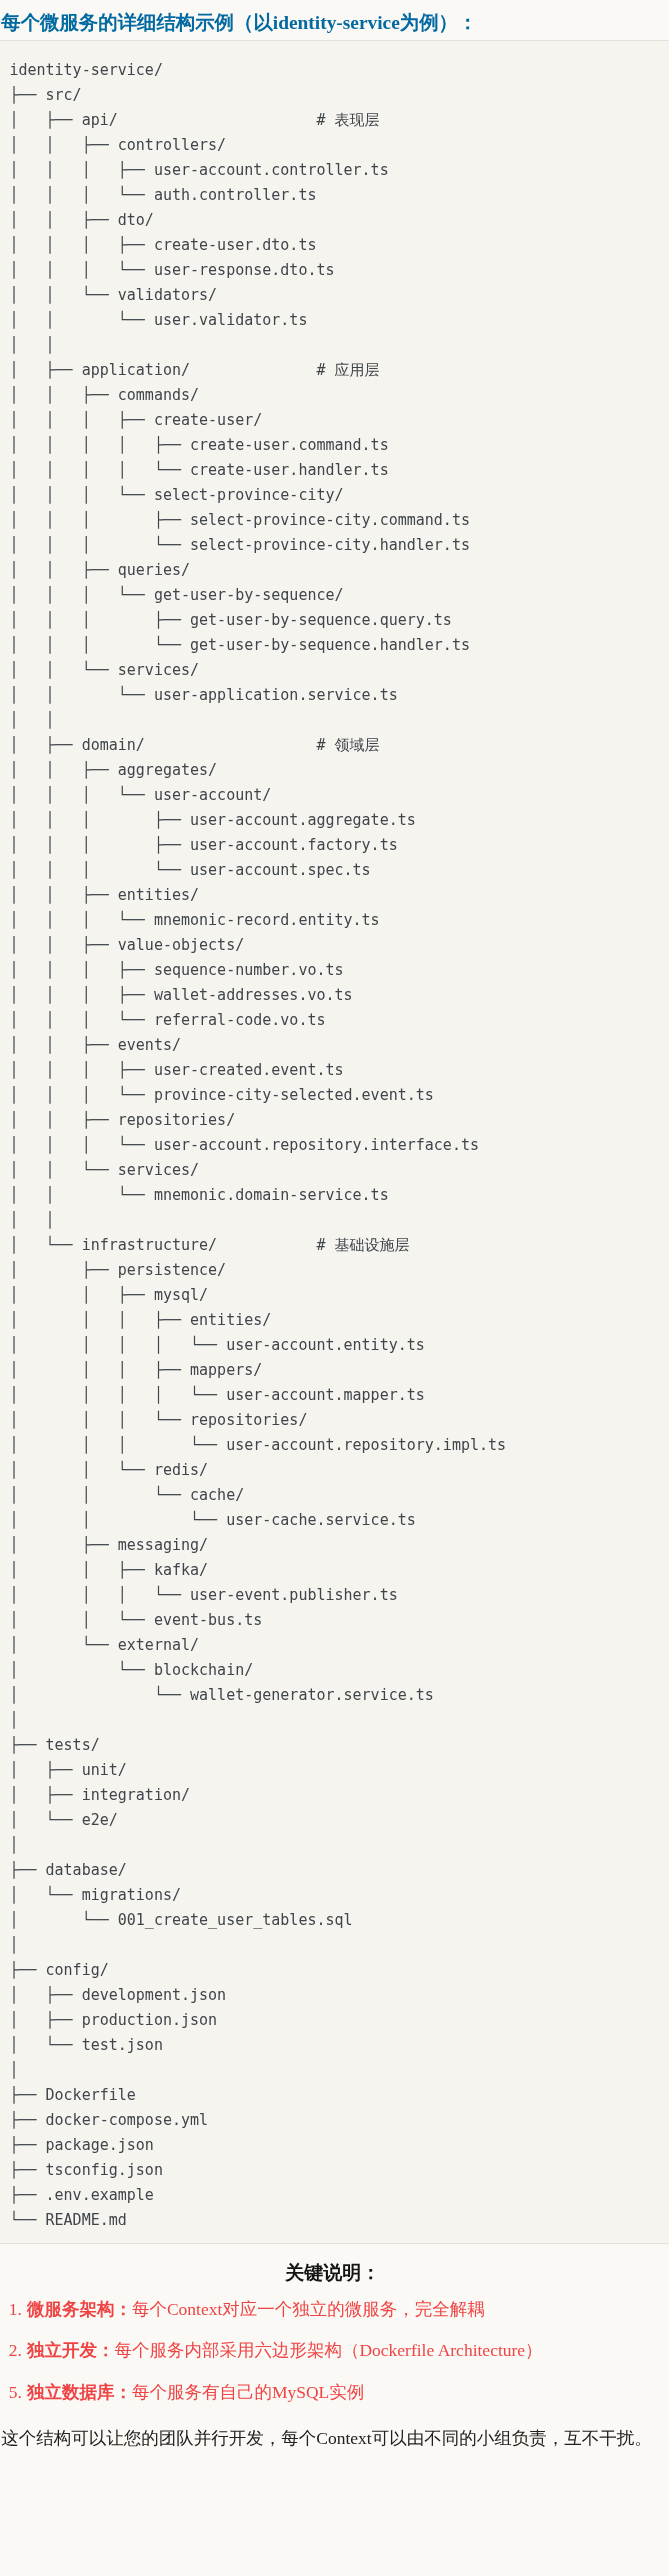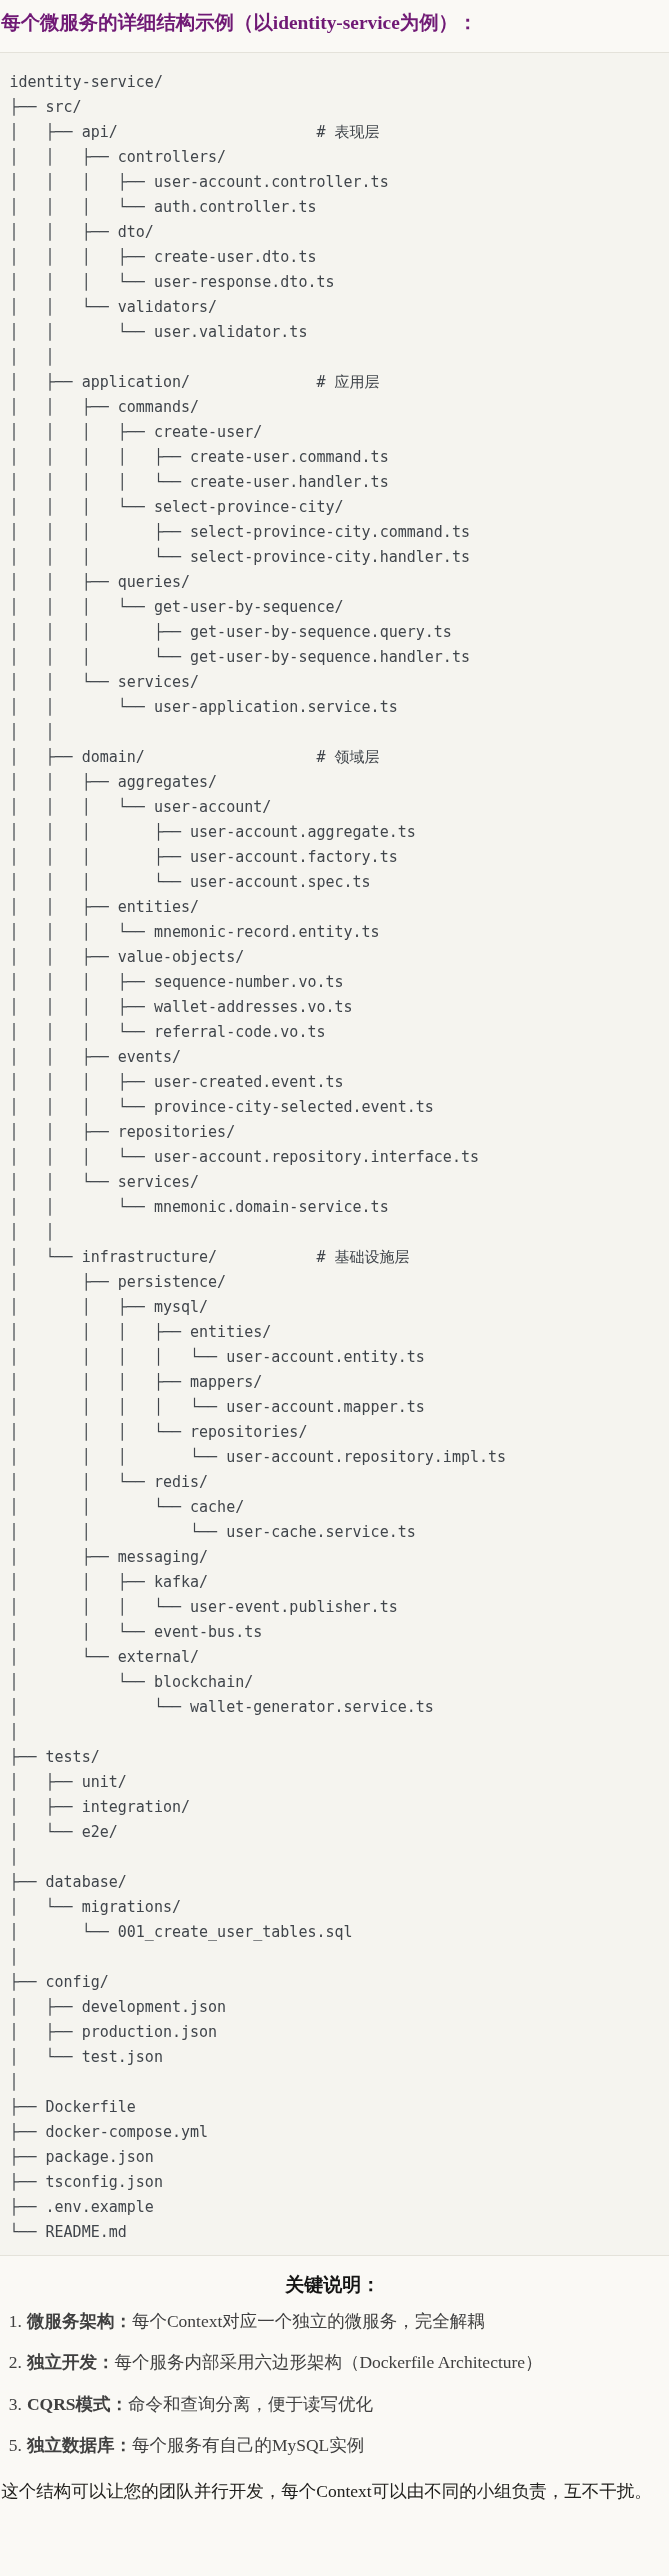--- a/index.html
+++ b/index.html
@@ -13,25 +13,25 @@
     box-sizing: border-box;
     padding: 8.8px 0 6.3px 0;
     font-family: "Liberation Serif", serif;
     color: #1d1c1a;
   }
   .page-title {
     font-family: "Liberation Serif", serif;
     font-weight: bold;
     font-size: 19.4px;
     line-height: 27.5px;
-    color: #701a75;
+    color: #0369a1;
     margin: 0 5px 0 1.3px;
   }
   .code-block {
-    margin-top: 16px;
+    margin-top: 4px;
     background: #F5F4EF;
     border-top: 0.6px solid #E4E2DA;
     border-bottom: 0.6px solid #E4E2DA;
   }
   .code-block pre {
     margin: 0;
     padding: 16.3px 7.5px 10px 9.4px;
     font-family: "DejaVu Sans Mono", monospace;
     font-size: 15px;
     line-height: 25px;
@@ -47,21 +47,21 @@
     margin: 16.3px 5px 11.3px 1.3px;
     text-align: center;
   }
   .notes {
     margin: 0 5px 0 8.8px;
   }
   .note {
     font-size: 17.5px;
     line-height: 25px;
     margin-bottom: 16.3px;
-    color: #404040;
+    color: #ef4444;
   }
   .note .num {
     font-weight: normal;
     margin-right: 5px;
   }
   .note .label {
     font-weight: bold;
   }
   .footer-paragraph {
     font-size: 17.5px;
@@ -168,21 +168,18 @@
 <h2 class="notes-heading">关键说明：</h2>
 
 <div class="notes">
   <div class="note">
     <span class="num">1.</span><span class="label">微服务架构：</span><span class="text">每个Context对应一个独立的微服务，完全解耦</span>
   </div>
   <div class="note">
     <span class="num">2.</span><span class="label">独立开发：</span><span class="text">每个服务内部采用六边形架构（Dockerfile Architecture）</span>
   </div>
   <div class="note">
-    <span class="num">3.</span><span class="label">CQRS模式：</span><span class="text">命令和查询分离，便于读写优化</span>
-  </div>
-  <div class="note">
     <span class="num">5.</span><span class="label">独立数据库：</span><span class="text">每个服务有自己的MySQL实例</span>
   </div>
 </div>
 
 <p class="footer-paragraph">这个结构可以让您的团队并行开发，每个Context可以由不同的小组负责，互不干扰。</p>
 
 
 </body></html>

